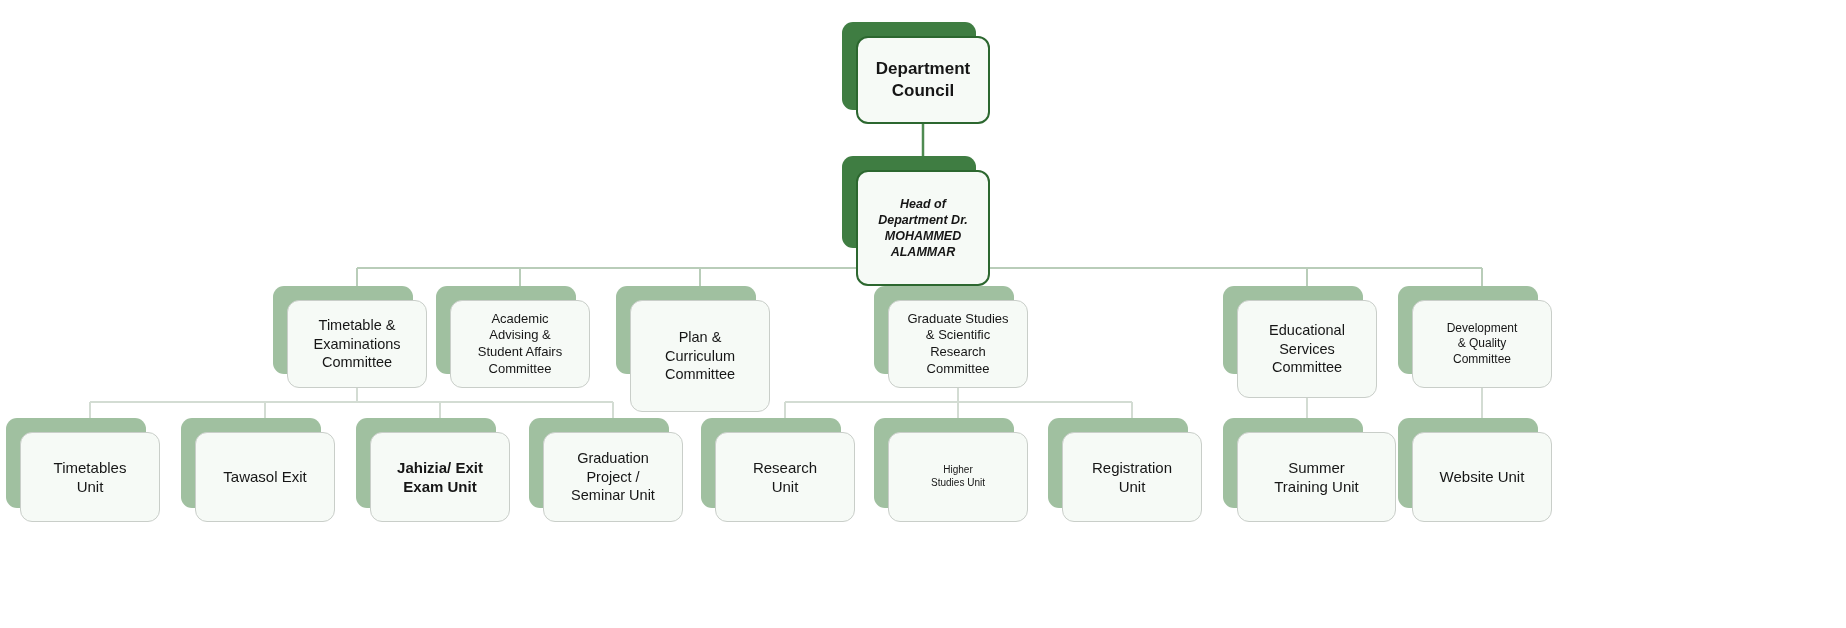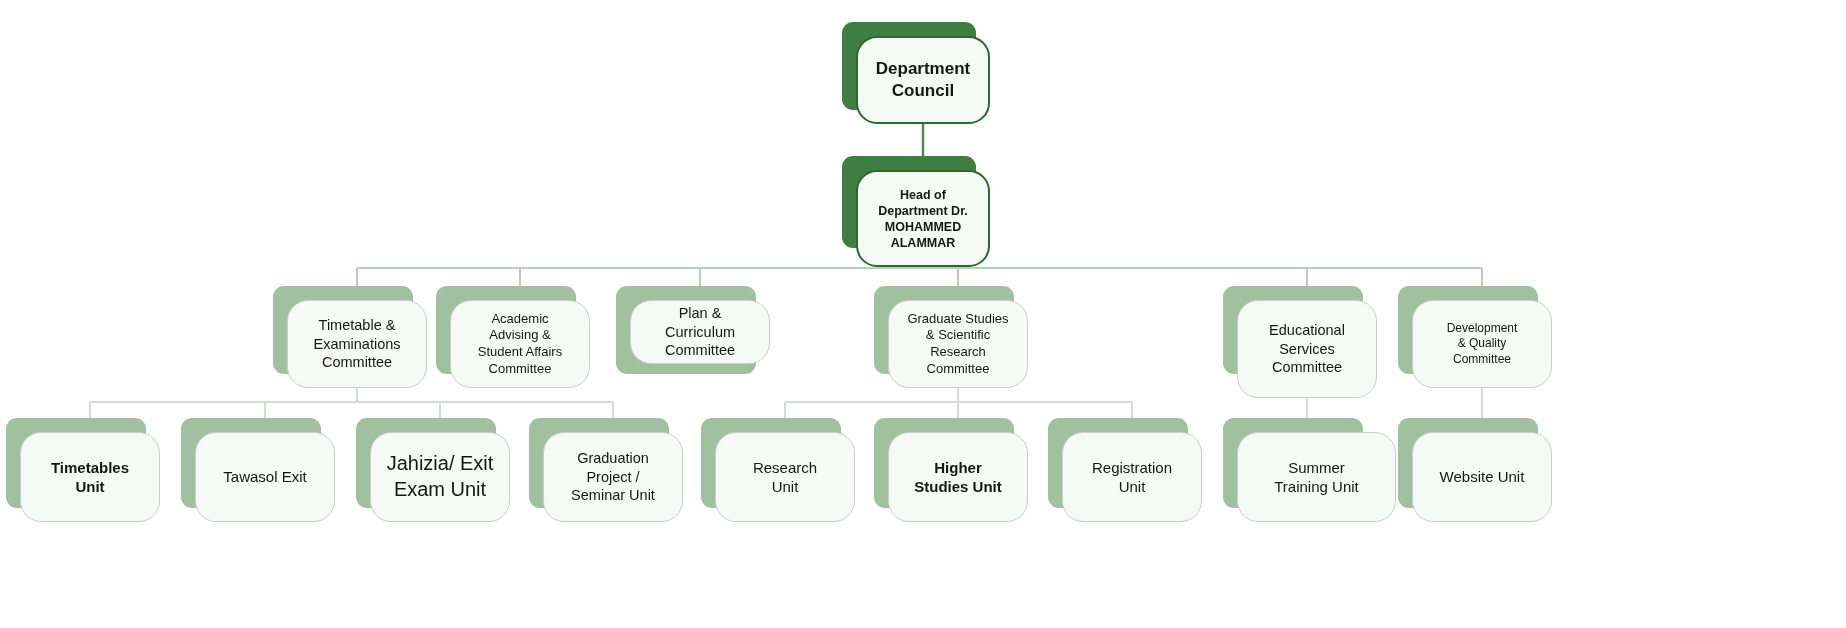--- a/index.html
+++ b/index.html
@@ -33,21 +33,21 @@
   .node-shadow {
     position: absolute;
     left: 0;
     top: 0;
     border-radius: 11px;
   }
   .node-card {
     position: absolute;
     left: 14px;
     top: 14px;
-    border-radius: 21px;
+    border-radius: 12px;
     box-sizing: border-box;
     display: flex;
     align-items: center;
     justify-content: center;
     text-align: center;
     padding: 4px 6px;
   }
   .node-label {
     white-space: pre-line;
     line-height: 1.28;
@@ -95,21 +95,21 @@
   <div id="nodes">
       <div class="node-wrap dark" style="left: 842px; top: 22px;">
         <div class="node-shadow" style="width: 134px; height: 88px;"></div>
         <div class="node-card" style="width: 134px; height: 88px;">
           <div class="node-label" style="font-size: 17px; font-weight: 700;">Department
 Council</div>
         </div>
       </div>
       <div class="node-wrap dark" style="left: 842px; top: 156px;">
         <div class="node-shadow" style="width: 134px; height: 92px;"></div>
-        <div class="node-card" style="width: 134px; height: 97px;">
+        <div class="node-card" style="width: 134px; height: 116px; font-style: italic;">
           <div class="node-label" style="font-size: 12.5px; font-weight: 700;">Head of
 Department Dr.
 MOHAMMED
 ALAMMAR</div>
         </div>
       </div>
       <div class="node-wrap light" style="left: 273px; top: 286px;">
         <div class="node-shadow" style="width: 140px; height: 88px;"></div>
         <div class="node-card" style="width: 140px; height: 88px;">
           <div class="node-label" style="font-size: 14.5px; font-weight: 400;">Timetable &amp;
@@ -121,21 +121,21 @@
         <div class="node-shadow" style="width: 140px; height: 88px;"></div>
         <div class="node-card" style="width: 140px; height: 88px;">
           <div class="node-label" style="font-size: 13px; font-weight: 400;">Academic
 Advising &amp;
 Student Affairs
 Committee</div>
         </div>
       </div>
       <div class="node-wrap light" style="left: 616px; top: 286px;">
         <div class="node-shadow" style="width: 140px; height: 88px;"></div>
-        <div class="node-card" style="width: 140px; height: 64px;">
+        <div class="node-card" style="width: 140px; height: 112px;">
           <div class="node-label" style="font-size: 14.5px; font-weight: 400;">Plan &amp;
 Curriculum
 Committee</div>
         </div>
       </div>
       <div class="node-wrap light" style="left: 874px; top: 286px;">
         <div class="node-shadow" style="width: 140px; height: 88px;"></div>
         <div class="node-card" style="width: 140px; height: 88px;">
           <div class="node-label" style="font-size: 13px; font-weight: 400;">Graduate Studies
 &amp; Scientific
@@ -155,34 +155,34 @@
         <div class="node-shadow" style="width: 140px; height: 88px;"></div>
         <div class="node-card" style="width: 140px; height: 88px;">
           <div class="node-label" style="font-size: 12px; font-weight: 400;">Development
 &amp; Quality
 Committee</div>
         </div>
       </div>
       <div class="node-wrap light" style="left: 6px; top: 418px;">
         <div class="node-shadow" style="width: 140px; height: 90px;"></div>
         <div class="node-card" style="width: 140px; height: 90px;">
-          <div class="node-label" style="font-size: 15px; font-weight: 700;">Timetables
+          <div class="node-label" style="font-size: 15px; font-weight: 400;">Timetables
 Unit</div>
         </div>
       </div>
       <div class="node-wrap light" style="left: 181px; top: 418px;">
         <div class="node-shadow" style="width: 140px; height: 90px;"></div>
         <div class="node-card" style="width: 140px; height: 90px;">
           <div class="node-label" style="font-size: 15px; font-weight: 400;">Tawasol Exit</div>
         </div>
       </div>
       <div class="node-wrap light" style="left: 356px; top: 418px;">
         <div class="node-shadow" style="width: 140px; height: 90px;"></div>
         <div class="node-card" style="width: 140px; height: 90px;">
-          <div class="node-label" style="font-size: 20px; font-weight: 400;">Jahizia/ Exit
+          <div class="node-label" style="font-size: 15px; font-weight: 700;">Jahizia/ Exit
 Exam Unit</div>
         </div>
       </div>
       <div class="node-wrap light" style="left: 529px; top: 418px;">
         <div class="node-shadow" style="width: 140px; height: 90px;"></div>
         <div class="node-card" style="width: 140px; height: 90px;">
           <div class="node-label" style="font-size: 14.5px; font-weight: 400;">Graduation
 Project /
 Seminar Unit</div>
         </div>
@@ -190,21 +190,21 @@
       <div class="node-wrap light" style="left: 701px; top: 418px;">
         <div class="node-shadow" style="width: 140px; height: 90px;"></div>
         <div class="node-card" style="width: 140px; height: 90px;">
           <div class="node-label" style="font-size: 15px; font-weight: 400;">Research
 Unit</div>
         </div>
       </div>
       <div class="node-wrap light" style="left: 874px; top: 418px;">
         <div class="node-shadow" style="width: 140px; height: 90px;"></div>
         <div class="node-card" style="width: 140px; height: 90px;">
-          <div class="node-label" style="font-size: 15px; font-weight: 700;">Higher
+          <div class="node-label" style="font-size: 10px; font-weight: 400;">Higher
 Studies Unit</div>
         </div>
       </div>
       <div class="node-wrap light" style="left: 1048px; top: 418px;">
         <div class="node-shadow" style="width: 140px; height: 90px;"></div>
         <div class="node-card" style="width: 140px; height: 90px;">
           <div class="node-label" style="font-size: 15px; font-weight: 400;">Registration
 Unit</div>
         </div>
       </div>

